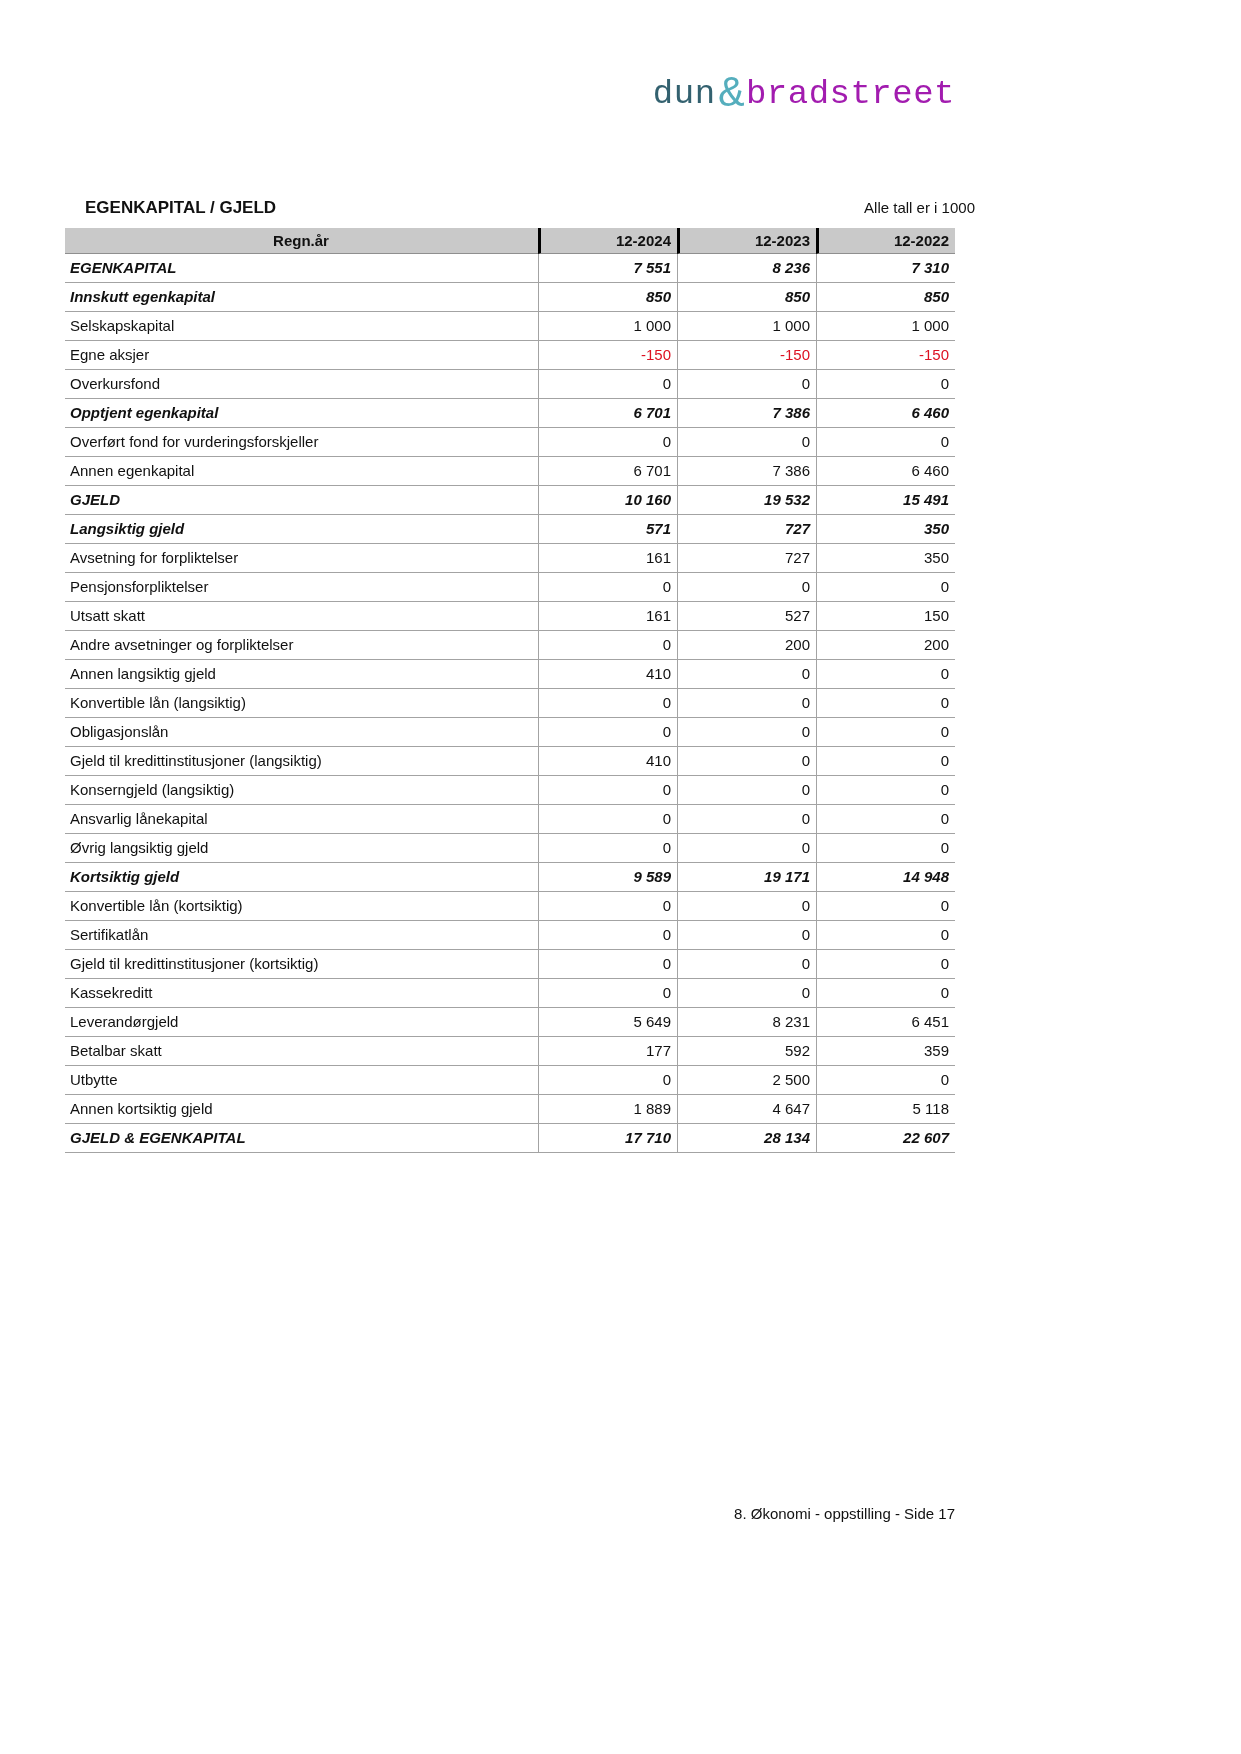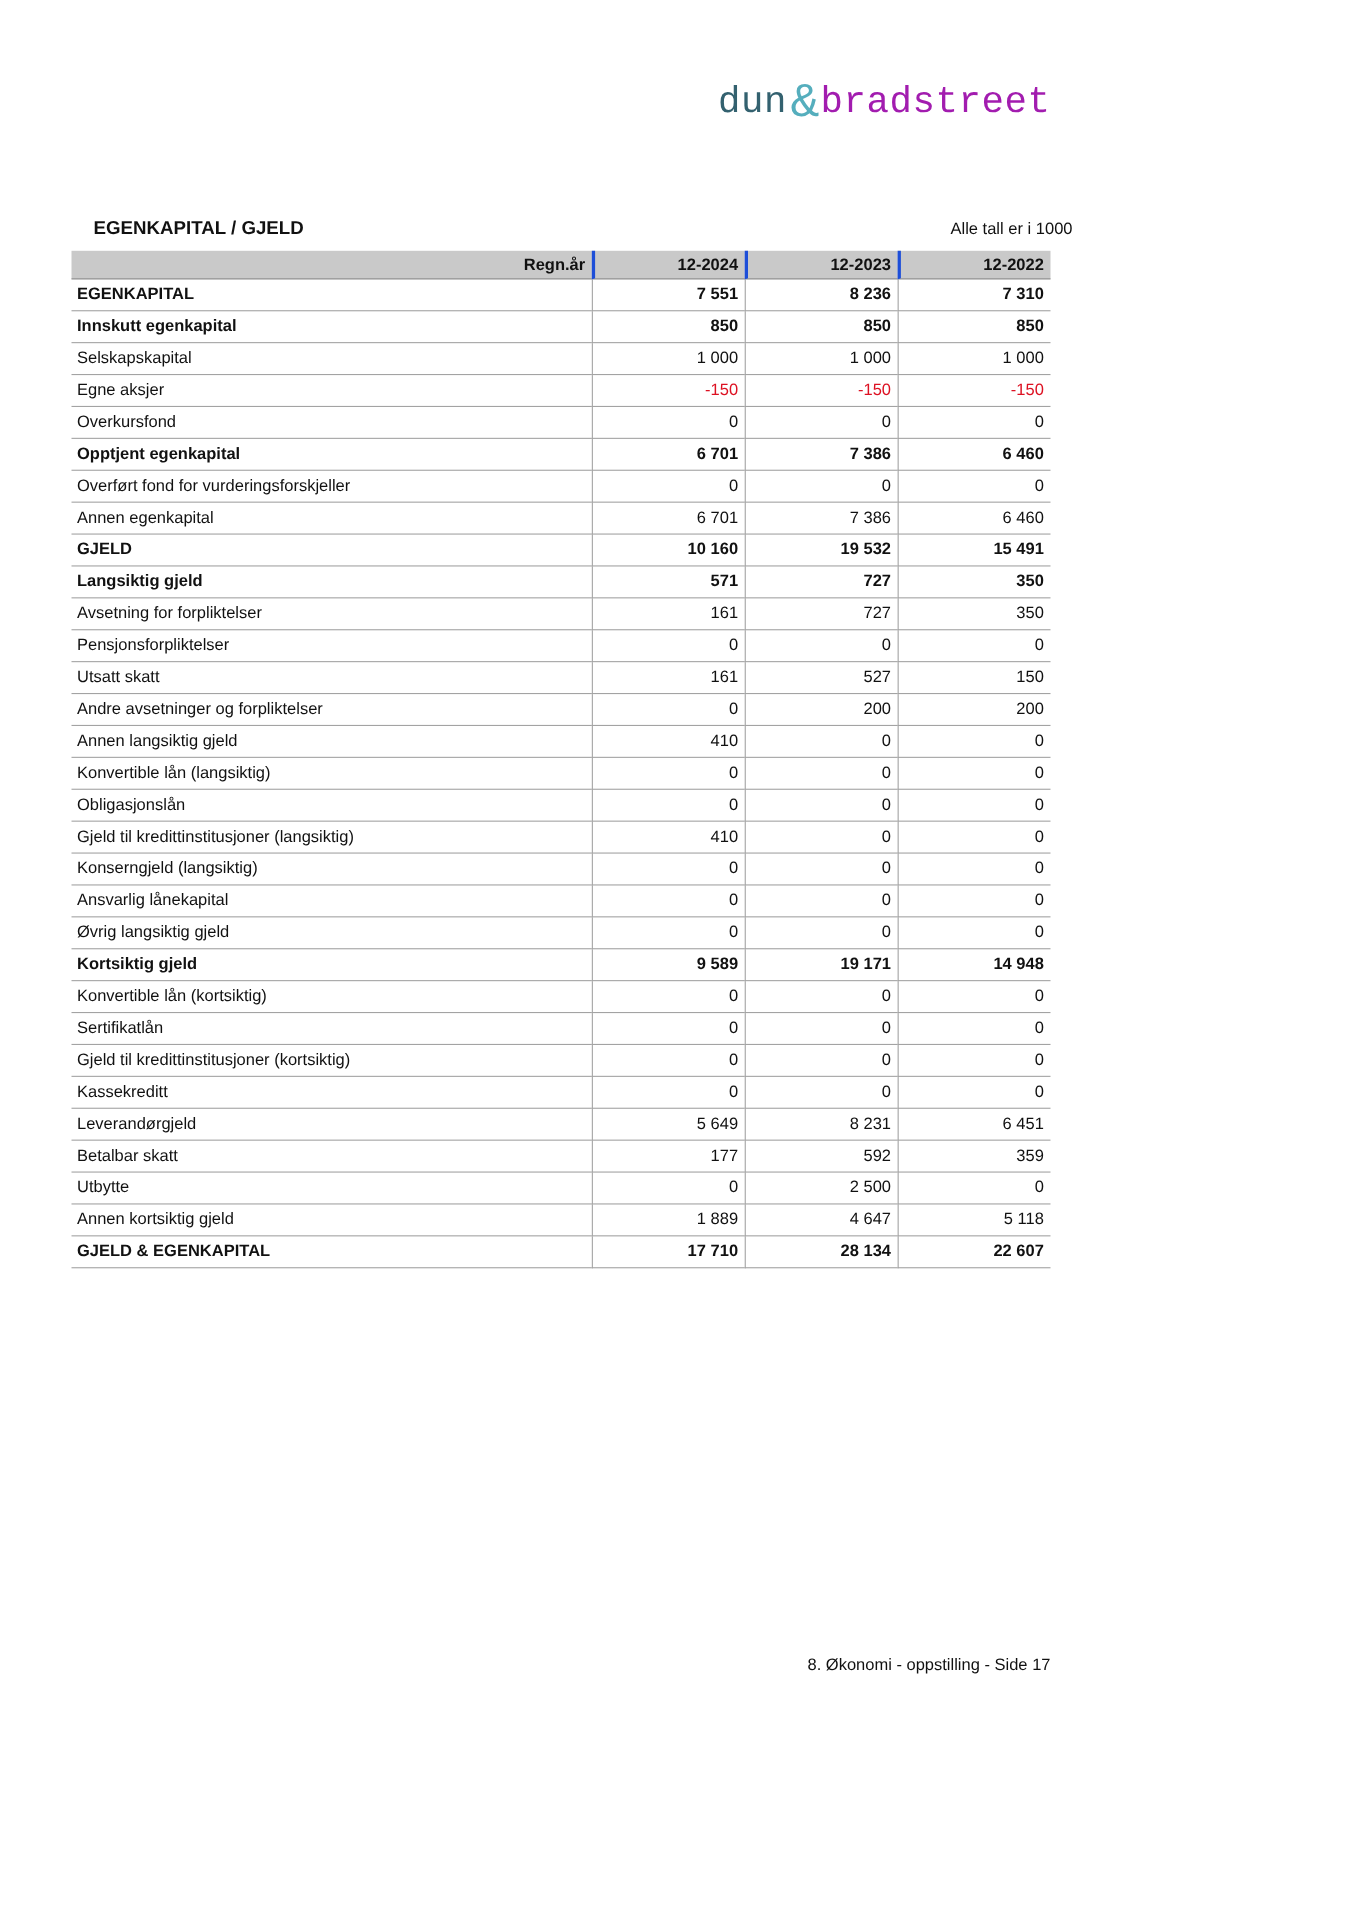--- a/index.html
+++ b/index.html
@@ -97,38 +97,38 @@
   
   table.balance thead th {
     background: #c9c9c9;
     font-weight: bold;
     height: 25px;
     line-height: 25px;
     border-bottom: 1px solid #8f8f8f;
     text-align: right;
   }
   table.balance thead th.label-cell {
-    text-align: right;
+    text-align: center;
     padding-left: 5px;
   }
   table.balance thead th.num-cell {
-    border-left: 3px solid #1d4ed8;
+    border-left: 3px solid #000000;
     margin-left: 16px;
   }
 
   
   table.balance tbody td.label-cell {
     text-align: left;
     padding-left: 5px;
   }
   table.balance tbody td.num-cell {
     text-align: right;
     border-left: 1px solid #a3a3a3;
   }
-  table.balance tbody tr.bold td { font-weight: bold; }
+  table.balance tbody tr.bold td { font-weight: bold; font-style: italic; }
   table.balance tbody td.negative { color: #dd1122; }
 
   
   .page-footer {
     position: absolute;
     right: 286px;
     top: 1505px;
     font-size: 15px;
     color: #111;
   }

